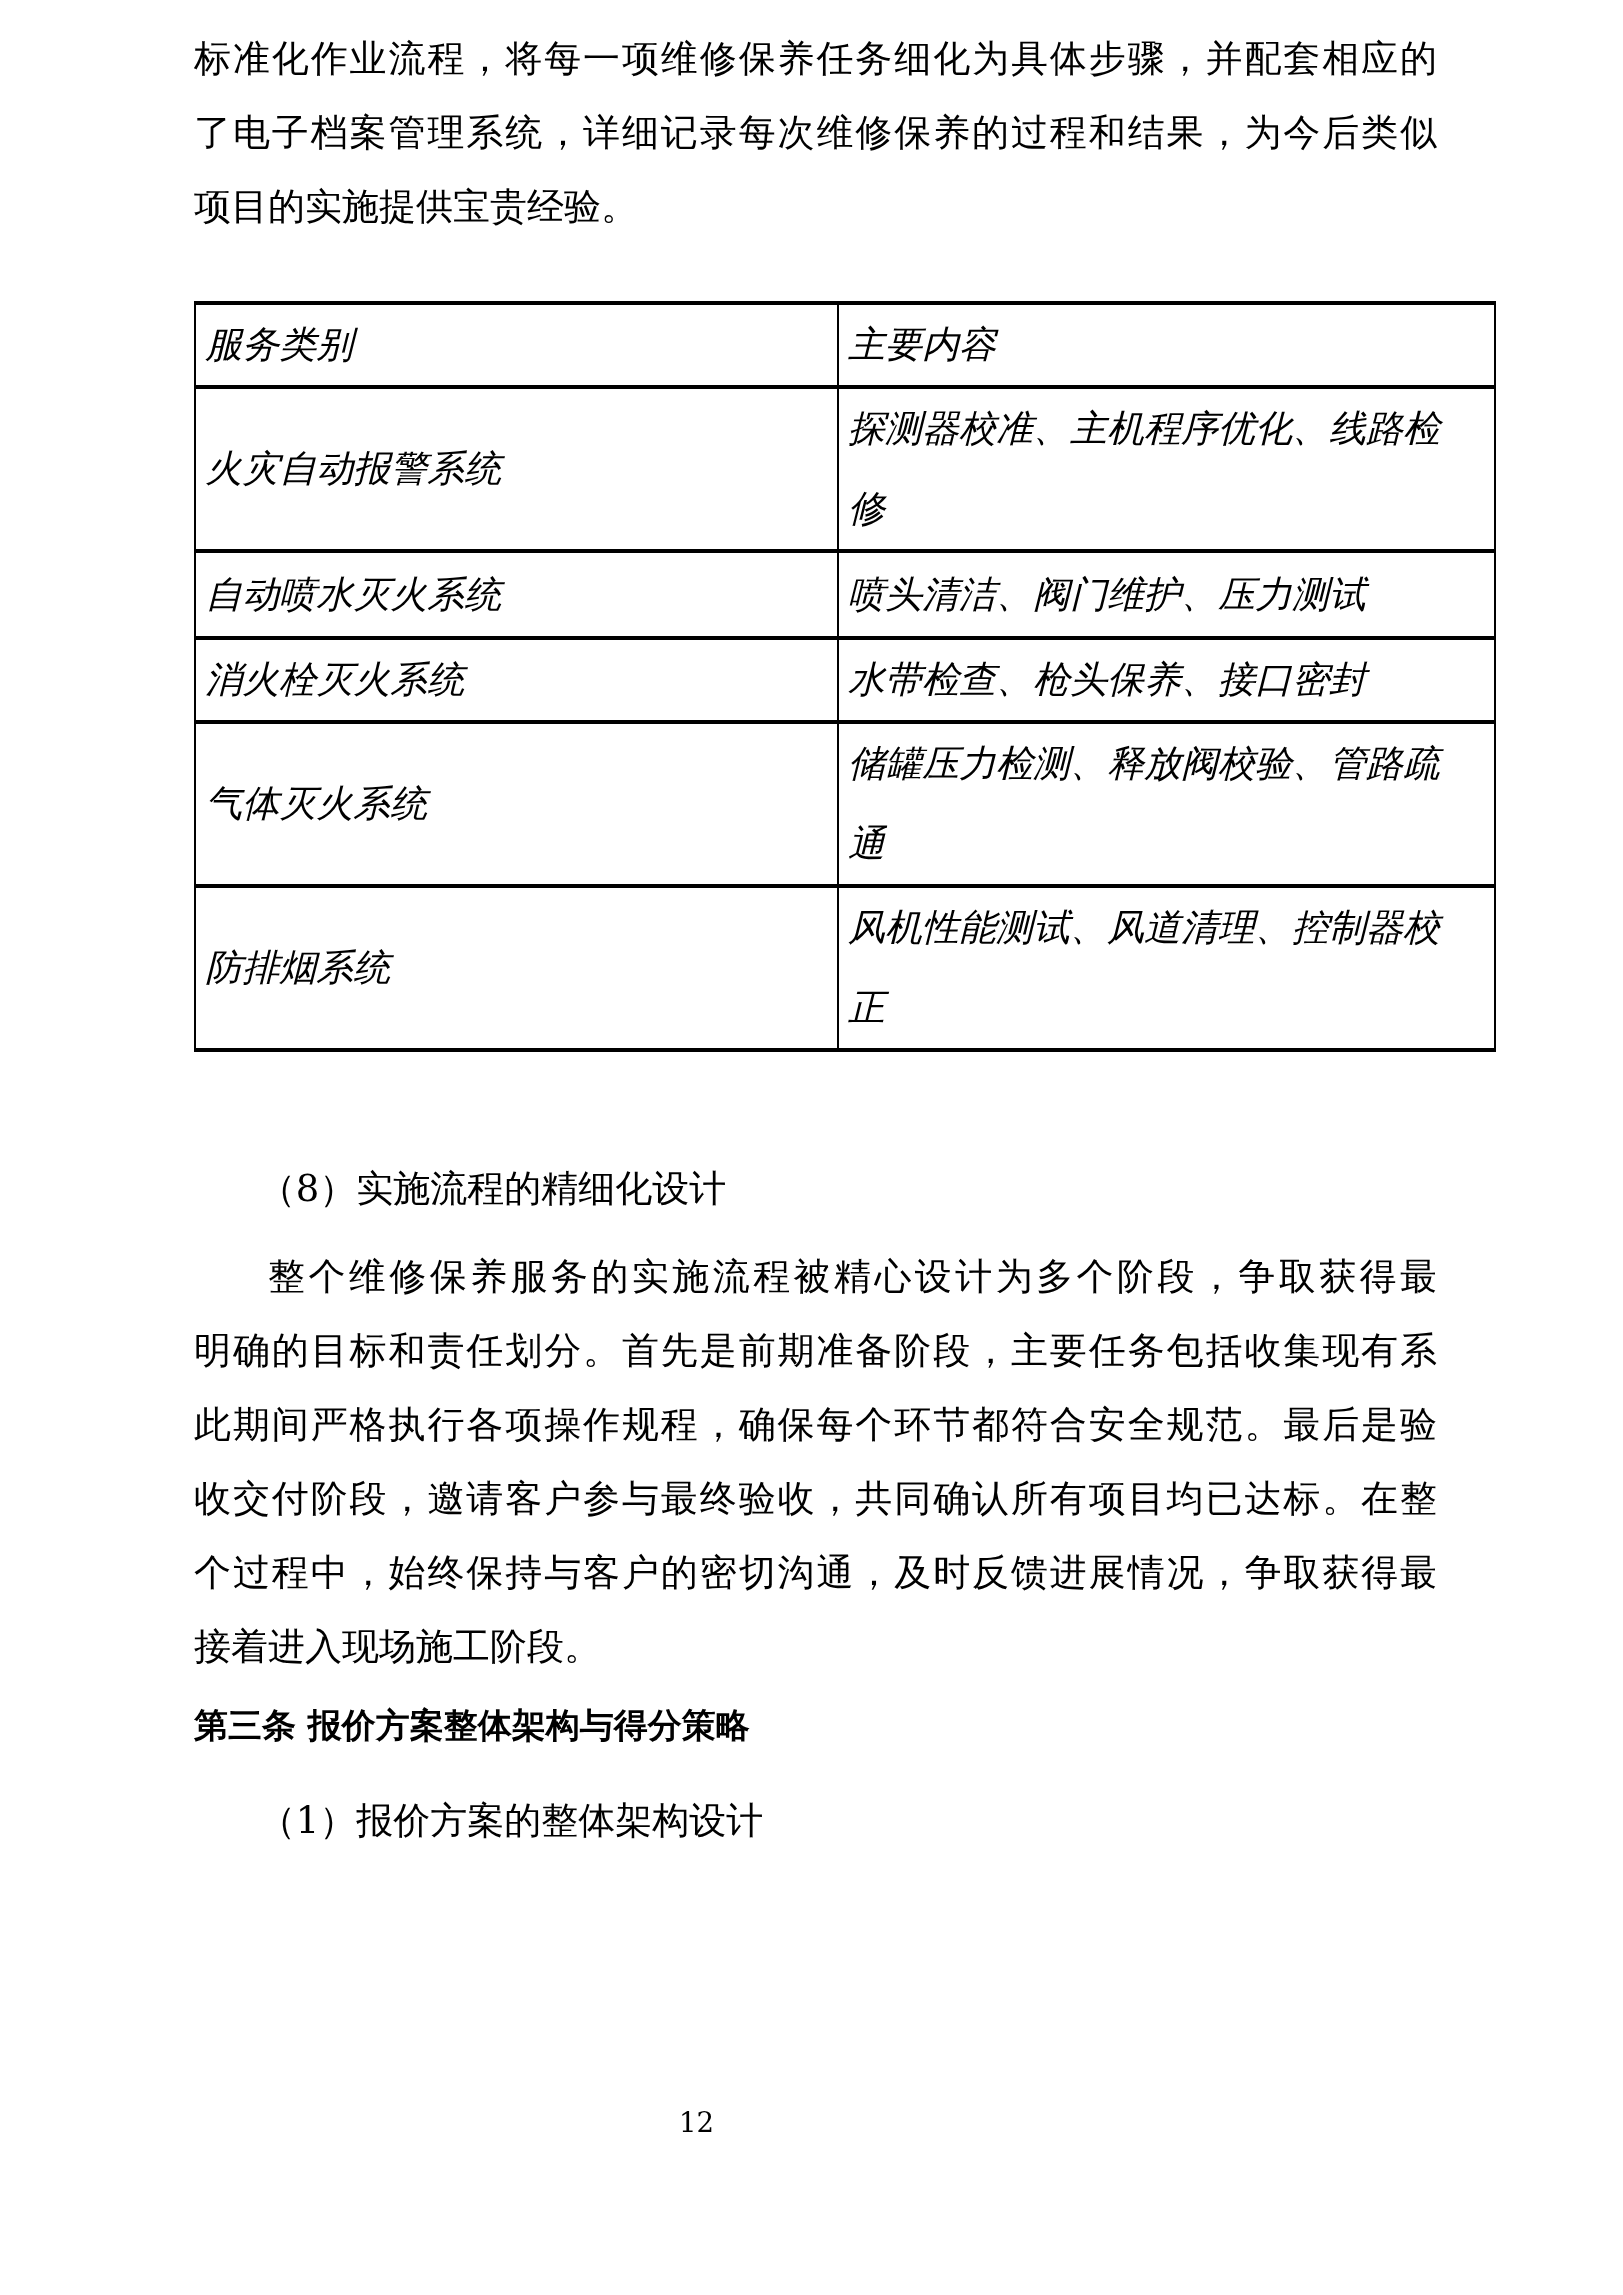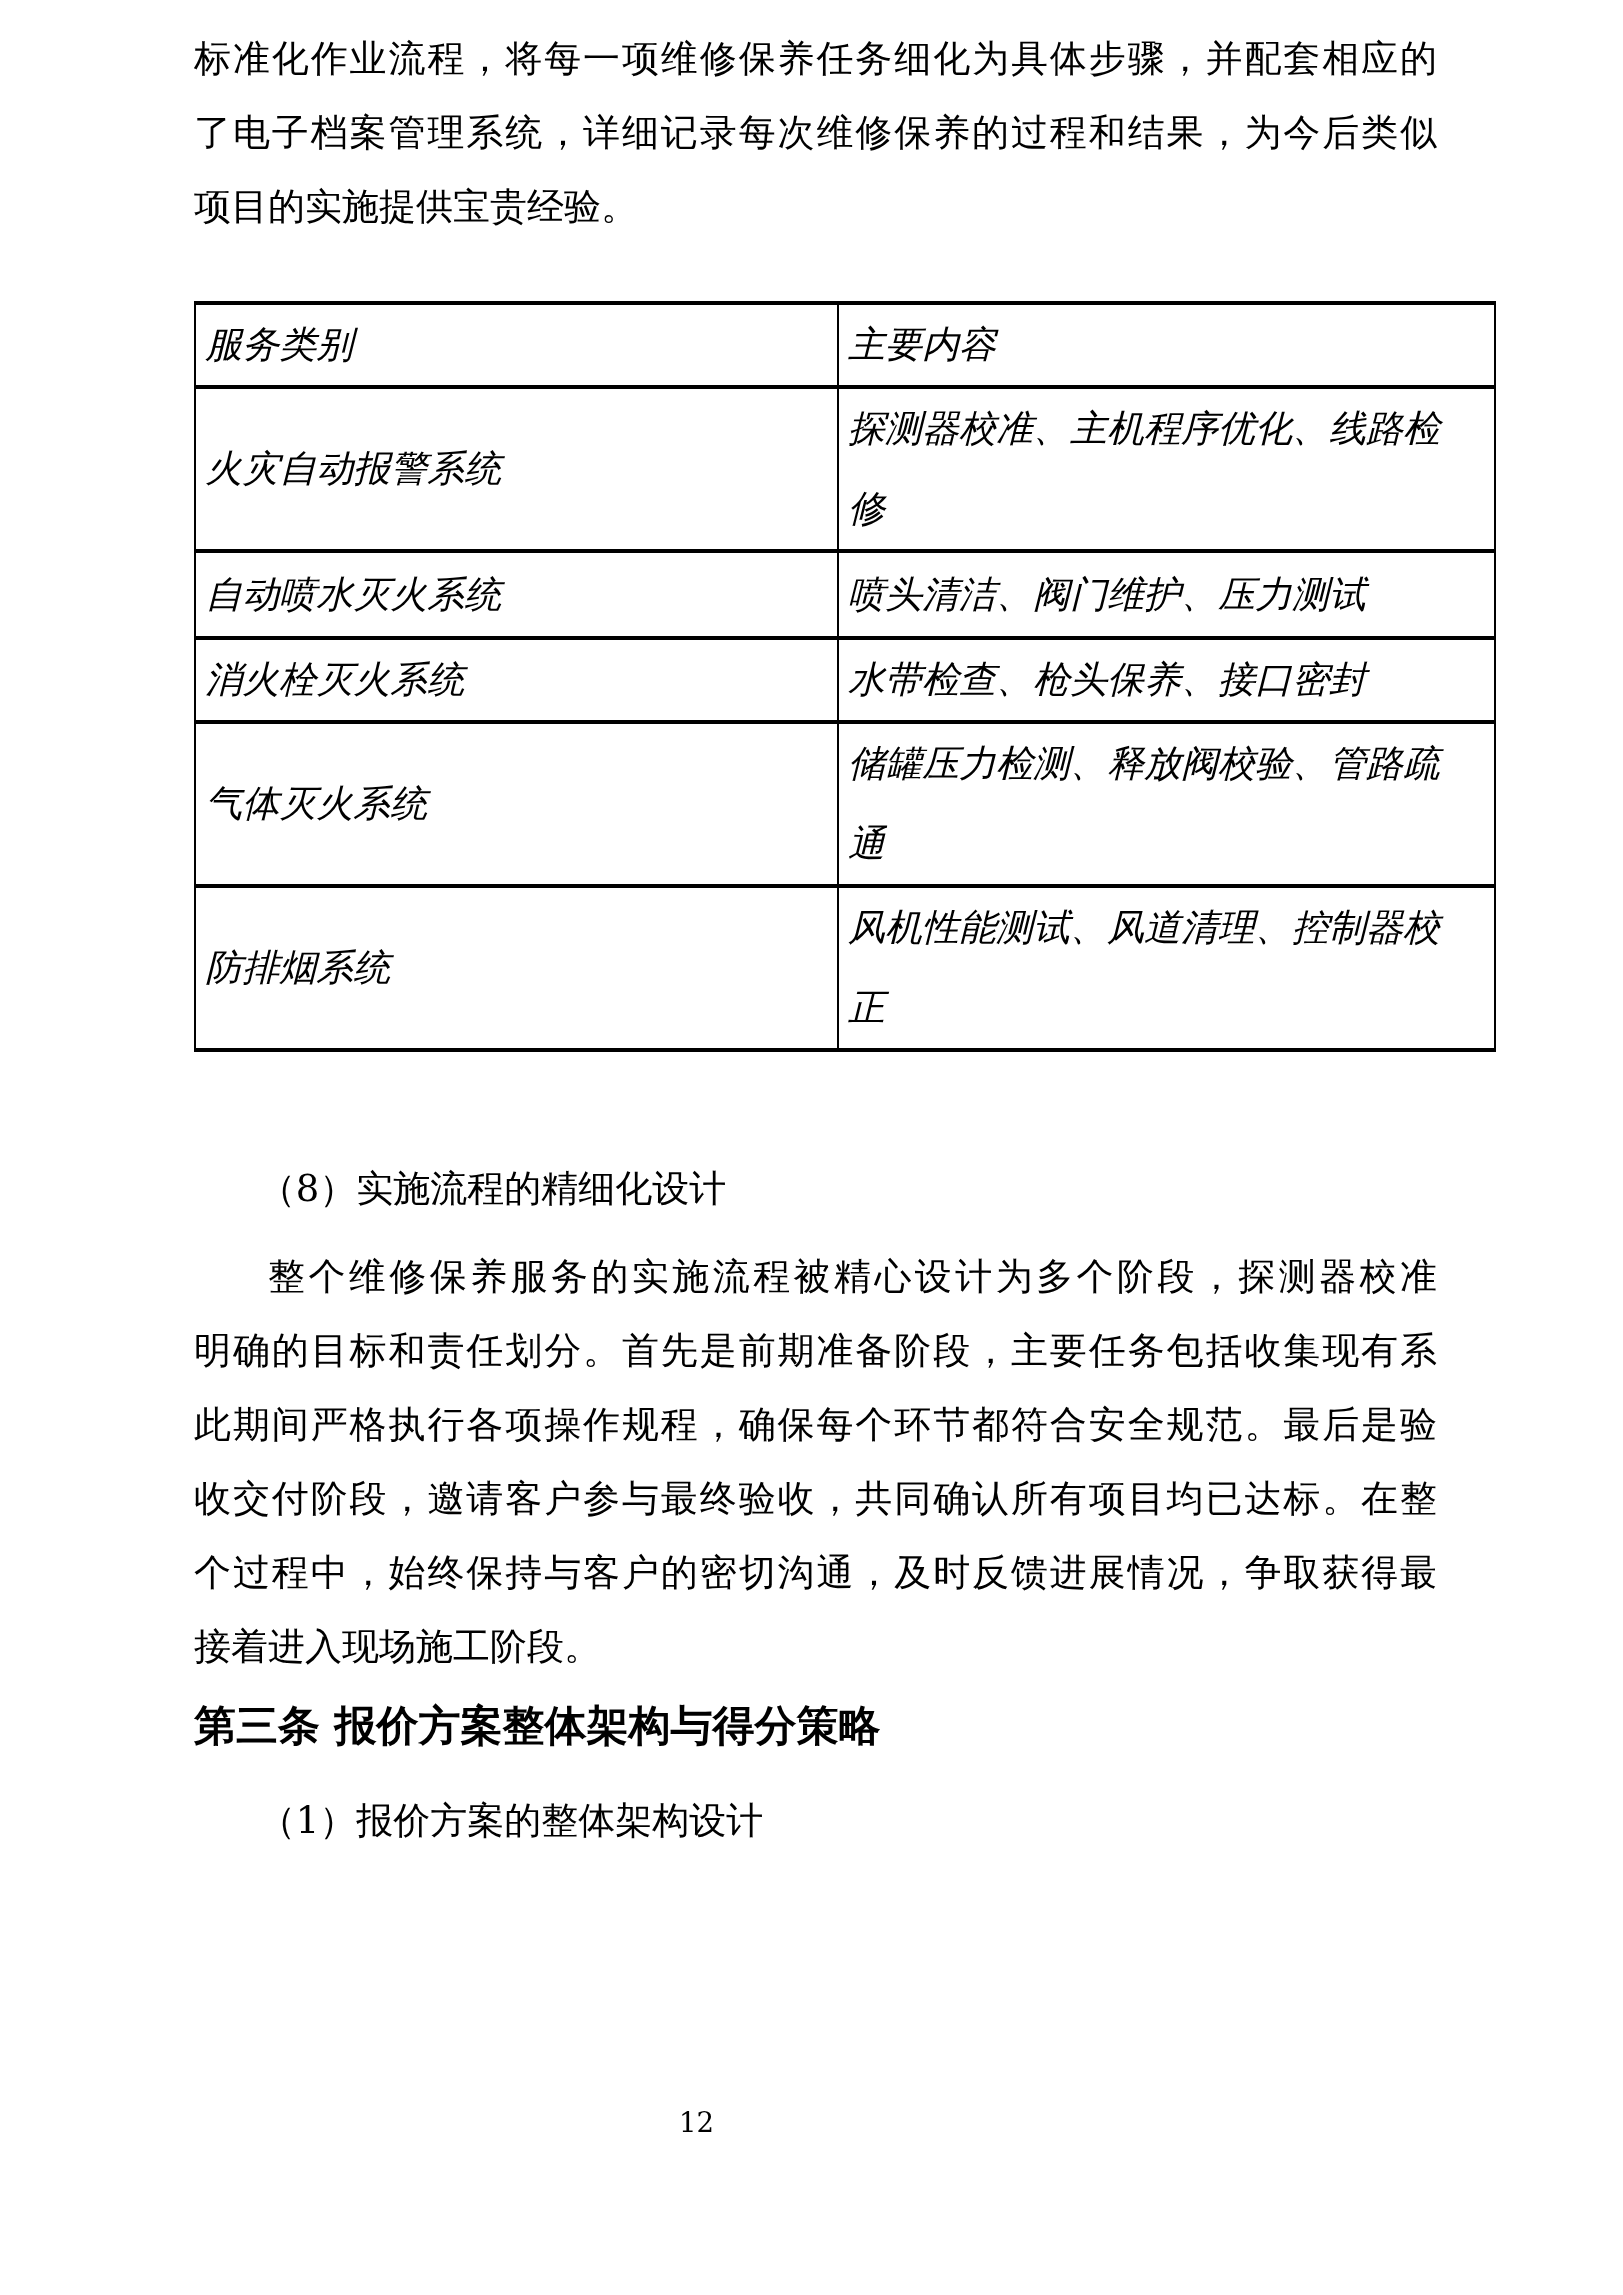--- a/index.html
+++ b/index.html
@@ -53,21 +53,21 @@
   }
   .svc-table .col-cat { width: 625px; }
   .svc-table .col-content { width: 640px; }
   .cellline { line-height: 80px; font-style: italic; }
   .row-header { height: 71px; }
   .row-tall { height: 160px; }
   .row-mid { height: 87px; }
   .row-short { height: 77px; }
   .art-heading {
     margin: 9.8px 0 0 0;
-    font-size: 42px;
+    font-size: 34px;
     line-height: 63px;
     font-weight: bold;
   }
   .page-number {
     position: absolute;
     left: 0; top: 2104px;
     width: 1393px;
     text-align: center;
     font-size: 27.5px;
     line-height: 37px;
@@ -136,21 +136,21 @@
         <div class="cellline">风机性能测试、风道清理、控制器校</div>
         <div class="cellline">正</div>
       </td>
     </tr>
   </tbody>
     </table>
 
   <div class="textcol marker-line sec8">（8）实施流程的精细化设计</div>
 
   <div class="textcol p2">
-    <div class="tline just indent">整个维修保养服务的实施流程被精心设计为多个阶段，探测器校准</div>
+    <div class="tline just indent">整个维修保养服务的实施流程被精心设计为多个阶段，争取获得最</div>
     <div class="tline just">明确的目标和责任划分。首先是前期准备阶段，主要任务包括收集现有系</div>
     <div class="tline just">此期间严格执行各项操作规程，确保每个环节都符合安全规范。最后是验</div>
     <div class="tline just">收交付阶段，邀请客户参与最终验收，共同确认所有项目均已达标。在整</div>
     <div class="tline just">个过程中，始终保持与客户的密切沟通，及时反馈进展情况，争取获得最</div>
     <div class="tline">接着进入现场施工阶段。</div>
   </div>
 
   <h2 class="art-heading">第三条 报价方案整体架构与得分策略</h2>
 
   <div class="textcol marker-line sec1">（1）报价方案的整体架构设计</div>

